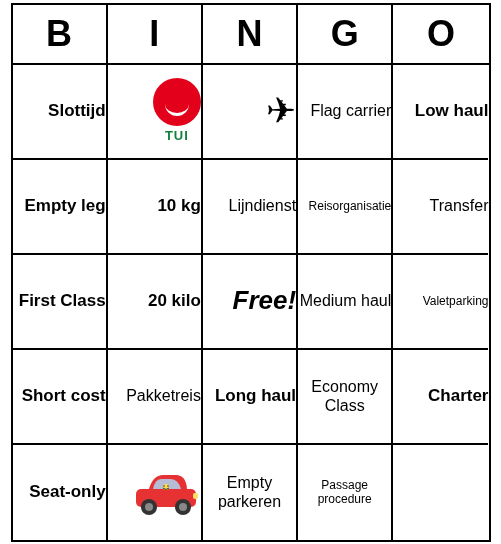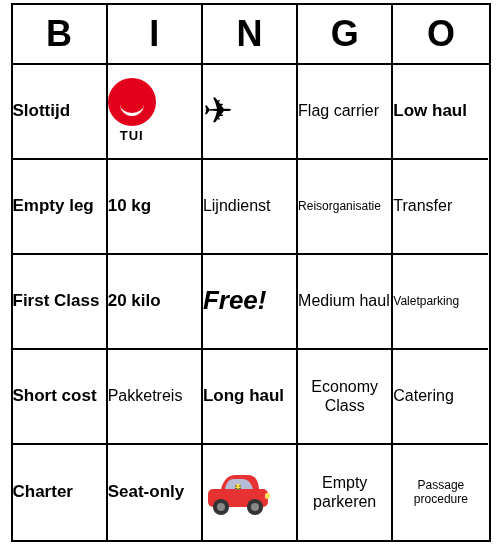--- a/index.html
+++ b/index.html
@@ -33,21 +33,21 @@
     }
     .bingo-grid {
       display: grid;
       grid-template-columns: repeat(5, 1fr);
       grid-template-rows: repeat(5, 95px);
     }
     .bingo-cell {
       border-right: 2px solid #000;
       border-bottom: 2px solid #000;
       display: flex;
-      justify-content: flex-start;
+      justify-content: flex-end;
       align-items: center;
       text-align: center;
       padding: 0;
       font-size: 14px;
       line-height: 1.2;
       position: relative;
     }
     .bingo-cell:nth-child(5n) {
       border-right: none;
     }
@@ -90,21 +90,21 @@
       width: 24px;
       height: 12px;
       border-bottom: 3px solid #fff;
       border-radius: 0 0 12px 12px;
       position: absolute;
       bottom: 10px;
     }
     .tui-text {
       font-size: 13px;
       font-weight: bold;
-      color: #000000;
+      color: #15803d;
       letter-spacing: 1px;
       margin-top: 2px;
     }
     
     .plane-icon {
       font-size: 36px;
     }
     .free-text {
       font-size: 26px;
       font-weight: bold;
@@ -177,23 +177,20 @@
       <div class="bingo-cell">
         <span class="cell-text medium">Pakketreis</span>
       </div>
       <div class="bingo-cell">
         <span class="cell-text large">Long haul</span>
       </div>
       <div class="bingo-cell">
         <span class="cell-text medium">Economy Class</span>
       </div>
       <div class="bingo-cell">
-        <span class="cell-text medium">Catering</span>
-      </div>
-      <div class="bingo-cell">
         <span class="cell-text large">Charter</span>
       </div>
       <div class="bingo-cell">
         <span class="cell-text large">Seat-only</span>
       </div>
       <div class="bingo-cell">
       <svg width="70" height="50" viewBox="0 0 70 50">
 
         <rect x="5" y="22" width="60" height="18" rx="5" fill="#e63232"></rect>
 

